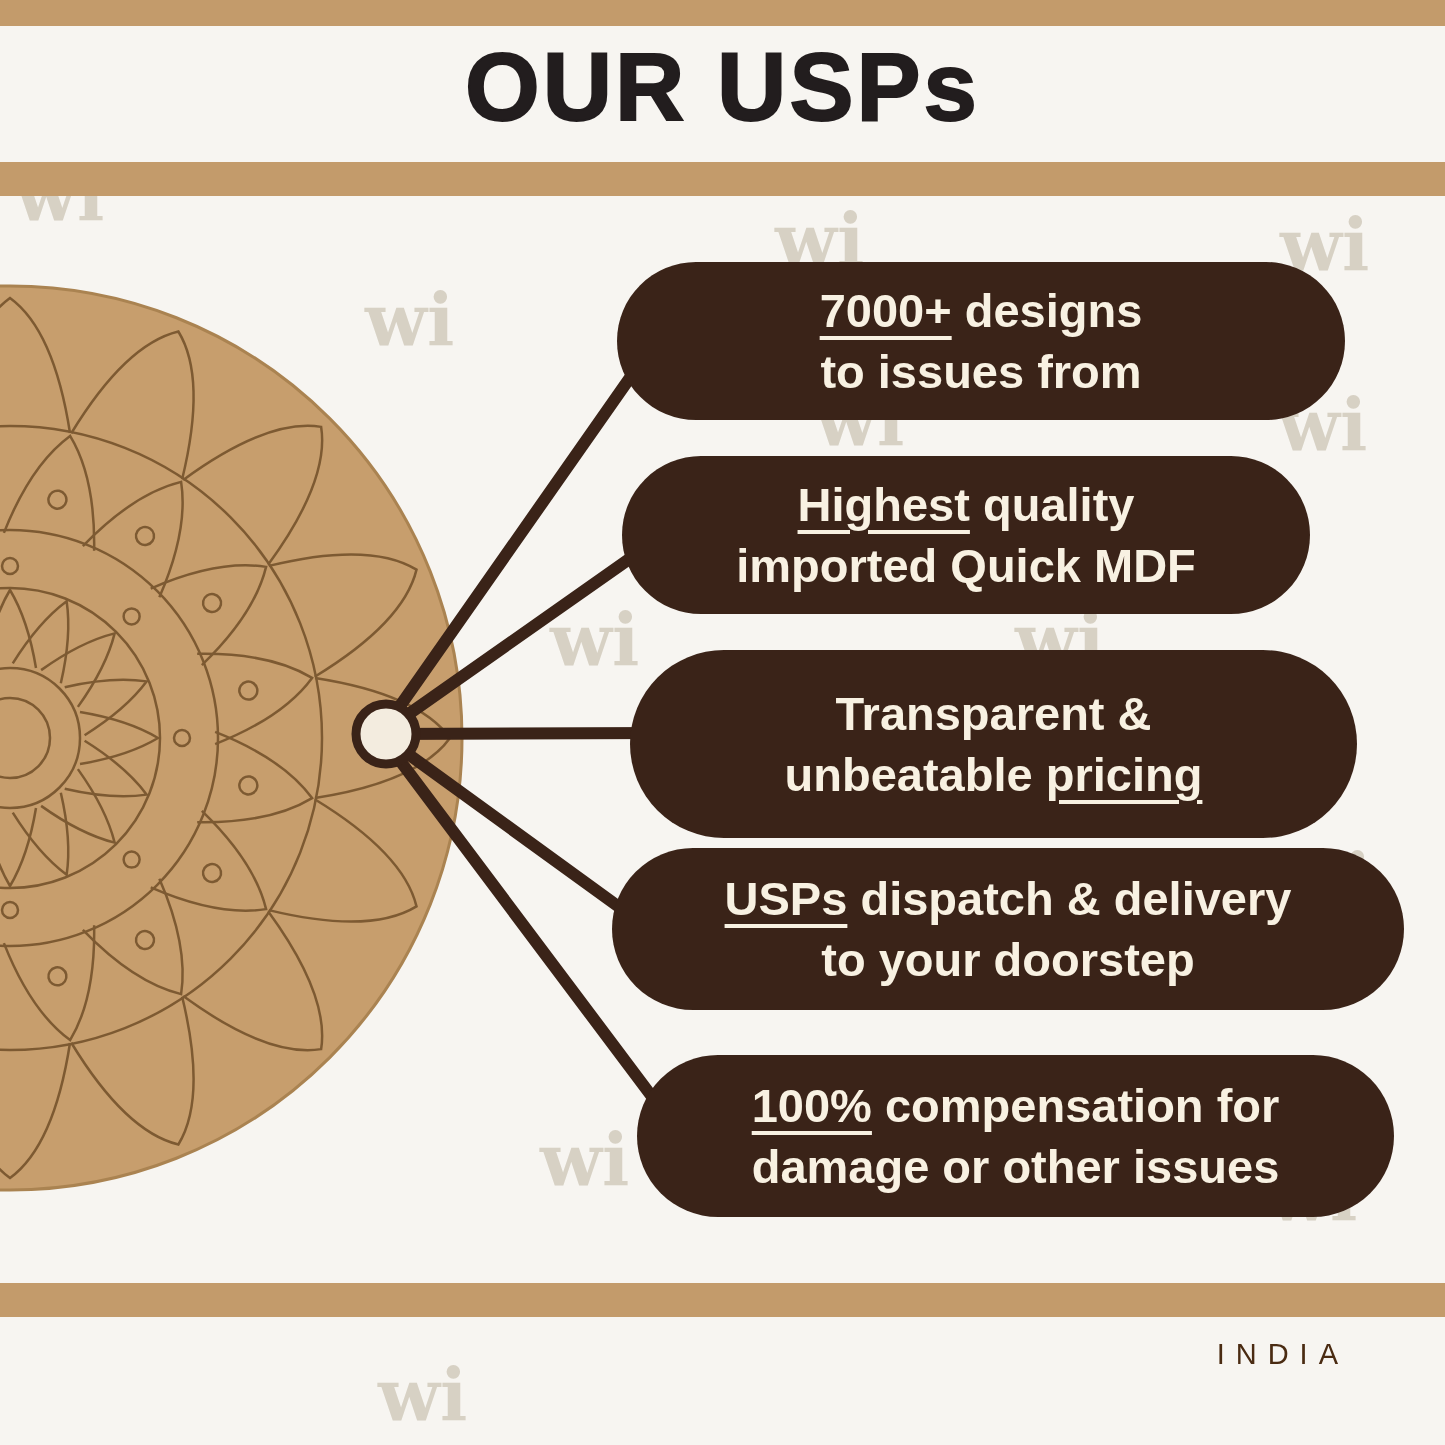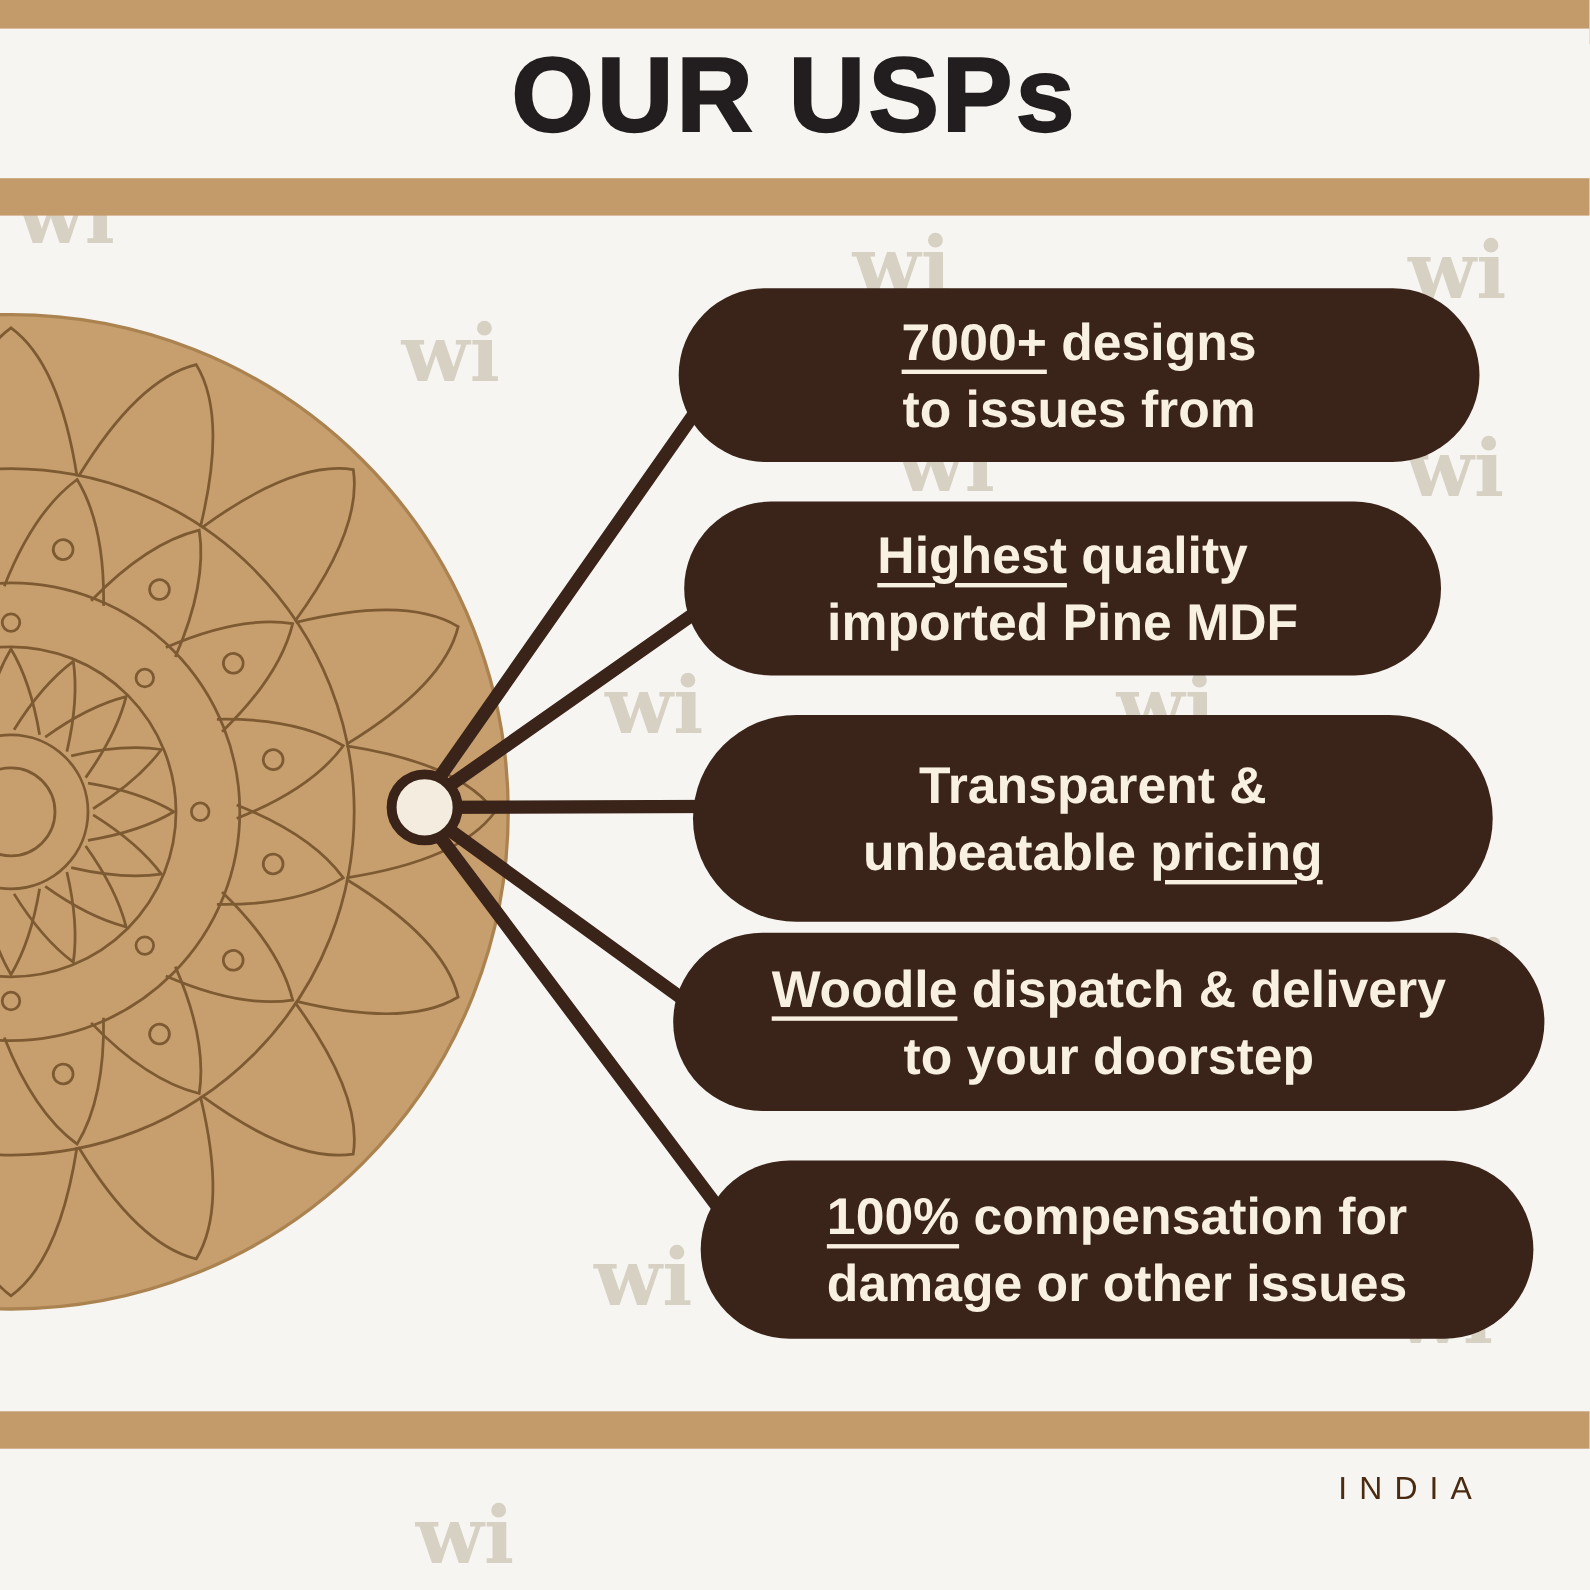--- a/index.html
+++ b/index.html
@@ -146,30 +146,30 @@
 </div>
 <div class="band band-mid"></div>
 
 <div class="pill pill-1">
   <div class="pill-line"><span class="u">7000+</span><span> designs</span></div>
   <div class="pill-line">to issues from</div>
 </div>
 
 <div class="pill pill-2">
   <div class="pill-line"><span class="u">Highest</span><span> quality</span></div>
-  <div class="pill-line">imported Pine MDF</div>
+  <div class="pill-line">imported Quick MDF</div>
 </div>
 
 <div class="pill pill-3">
   <div class="pill-line">Transparent &amp;</div>
   <div class="pill-line"><span>unbeatable </span><span class="u">pricing</span></div>
 </div>
 
 <div class="pill pill-4">
-  <div class="pill-line"><span class="u">Woodle</span><span> dispatch &amp; delivery</span></div>
+  <div class="pill-line"><span class="u">USPs</span><span> dispatch &amp; delivery</span></div>
   <div class="pill-line">to your doorstep</div>
 </div>
 
 <div class="pill pill-5">
   <div class="pill-line"><span class="u">100%</span><span> compensation for</span></div>
   <div class="pill-line">damage or other issues</div>
 </div>
 
 <div class="band band-bottom"></div>
 <div class="footer-logo">

